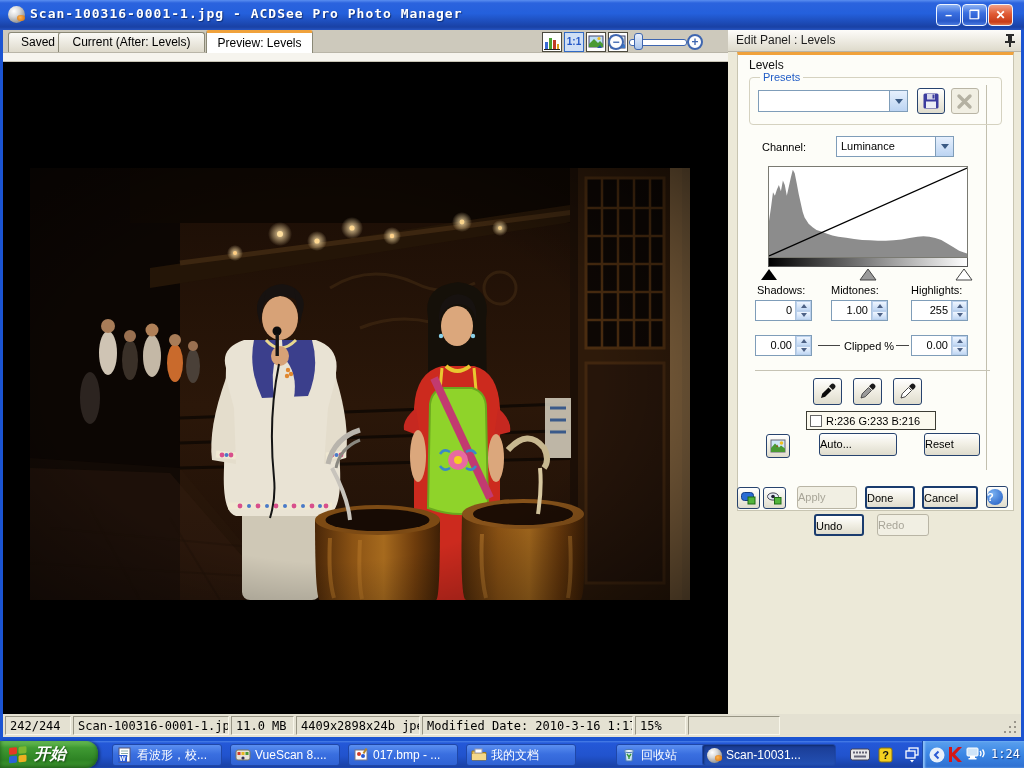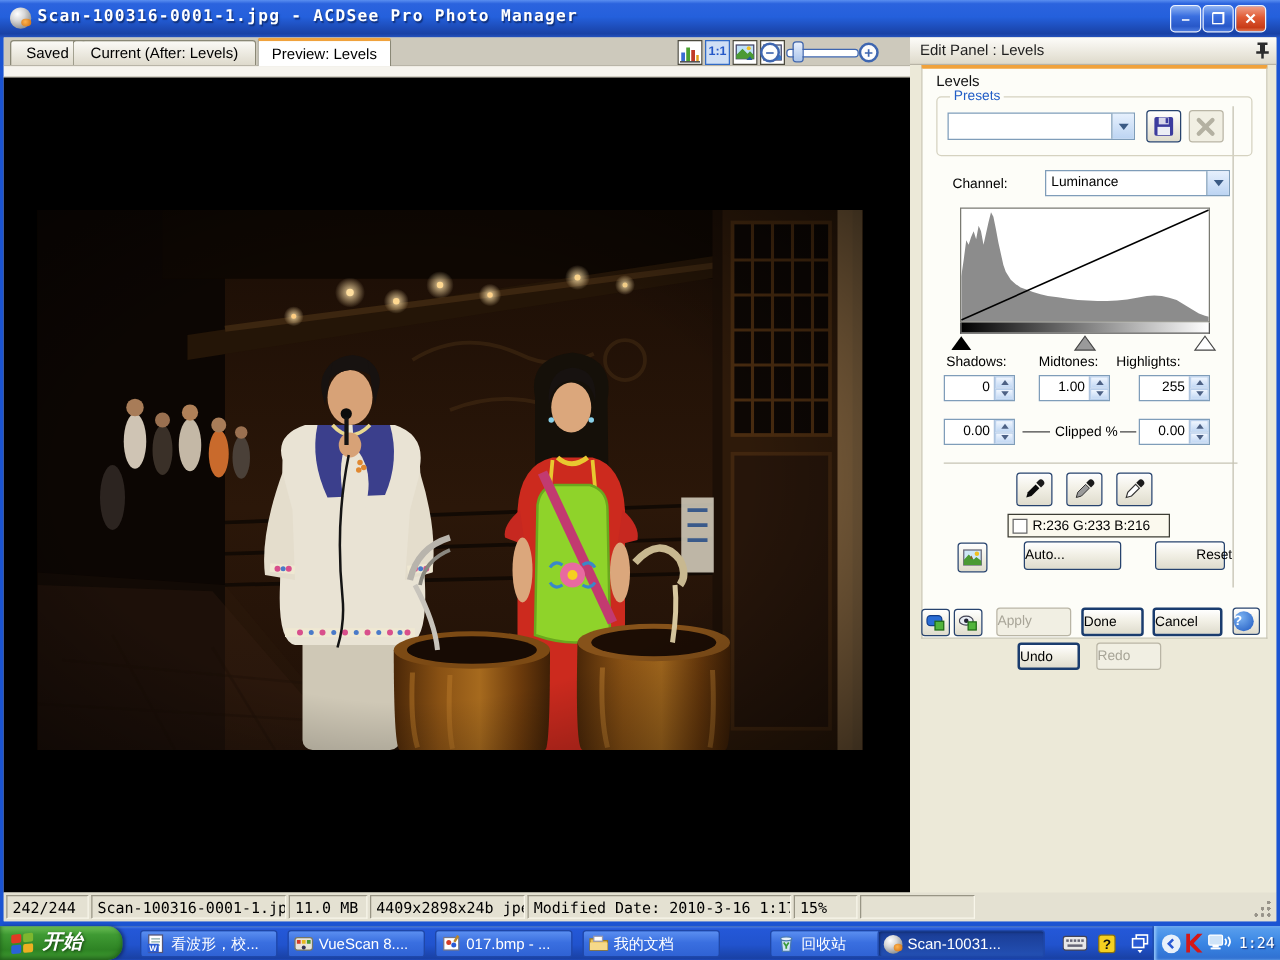--- a/index.html
+++ b/index.html
@@ -393,41 +393,41 @@
           <rect x="4" y="9.5" width="10" height="6.5" fill="#eceef6"></rect>
         </svg>
     </div>
     <div class="abs xpbtn dis" style="left:223px;top:58px;width:28px;height:26px;">
       <svg width="18" height="18" viewBox="0 0 18 18" style="margin:3px auto 0;">
           <path d="M3 4 L14 15 M14 4 L3 15" stroke="#b4b1a2" stroke-width="3.4" stroke-linecap="round"></path>
         </svg>
     </div>
 
     <div class="abs lbl11" style="left:34px;top:111px;">Channel:</div>
-    <div class="abs combo" style="left:108px;top:106px;width:148px;height:21px;">
+    <div class="abs combo" style="left:108px;top:106px;width:118px;height:21px;">
       <span class="cval">Luminance</span>
       <span class="cbtn"></span>
     </div>
 
     <div class="abs" style="left:40px;top:136px;width:200px;height:92px;background:#fff;border:1px solid #7a7a72;box-sizing:border-box;">
       <svg width="198" height="90" viewBox="0 0 198 90">
         <polygon points="0,90 0.0,54.0 2.0,40.5 4.0,25.2 5.9,28.8 7.9,22.5 9.9,18.0 11.9,24.3 13.9,13.5 15.8,18.0 17.8,28.8 19.8,19.8 21.8,10.8 23.8,2.7 25.7,6.3 27.7,16.2 29.7,27.0 31.7,36.0 33.7,45.0 35.6,50.4 39.6,56.7 43.6,60.3 47.5,63.0 51.5,64.3 57.4,66.6 63.4,68.4 69.3,69.8 77.2,70.7 85.1,72.0 93.1,72.9 101.0,73.3 108.9,73.8 116.8,73.8 124.7,73.3 132.7,72.5 140.6,71.1 148.5,69.8 154.4,69.3 160.4,69.8 166.3,71.1 172.3,72.9 178.2,76.5 184.1,80.1 190.1,83.7 195.0,85.5 198.0,86.4 198,90" fill="#8c8c8c"></polygon>
         <line x1="0" y1="89" x2="198" y2="1" stroke="#000" stroke-width="1.3"></line>
       </svg>
     </div>
     <div class="abs" style="left:40px;top:228px;width:200px;height:9px;background:linear-gradient(90deg,#000,#fff);border:1px solid #555;border-top:none;box-sizing:border-box;"></div>
     <svg class="abs" style="left:33px;top:238px;" width="214" height="13" viewBox="0 0 214 13">
       <polygon points="8,1 16,12 0,12" fill="#000"></polygon>
       <polygon points="107,1 115,12 99,12" fill="#9a9a9a" stroke="#444" stroke-width="1"></polygon>
       <polygon points="203,1 211,12 195,12" fill="#fff" stroke="#444" stroke-width="1"></polygon>
     </svg>
 
     <div class="abs lbl11" style="left:29px;top:254px;">Shadows:</div>
     <div class="abs lbl11" style="left:103px;top:254px;">Midtones:</div>
-    <div class="abs lbl11" style="left:165px;top:254px;">Highlights:</div>
+    <div class="abs lbl11" style="left:183px;top:254px;">Highlights:</div>
 
     <div class="abs spin" style="left:27px;top:270px;width:57px;height:21px;">
       <span class="sval">0</span>
       <span class="sud">
           <span class="su"></span>
           <span class="sd"></span>
         </span>
     </div>
     <div class="abs spin" style="left:103px;top:270px;width:57px;height:21px;">
       <span class="sval">1.00</span>
@@ -490,21 +490,21 @@
 
     <div class="abs xpbtn" style="left:38px;top:404px;width:24px;height:24px;">
       <svg width="16" height="16" viewBox="0 0 16 16" style="margin:3px auto 0;">
           <rect x="1" y="2" width="14" height="12" fill="#cfe8f8" stroke="#667"></rect>
           <path d="M1 10 L5 5.5 L9 9.5 L11 7.5 L15 10.5 L15 14 L1 14 Z" fill="#4a9a34"></path>
           <circle cx="11.5" cy="5" r="1.8" fill="#f0c020"></circle>
           <path d="M6 9 l2.4 0 l-1.2 -2.6 z" fill="#8a5a20"></path>
         </svg>
     </div>
     <div class="abs xpbtn" style="left:91px;top:403px;width:78px;height:23px;line-height:21px;">Auto...</div>
-    <div class="abs xpbtn" style="left:196px;top:403px;width:56px;height:23px;line-height:21px;padding-left:32px;">Reset</div>
+    <div class="abs xpbtn" style="left:196px;top:403px;width:56px;height:23px;line-height:21px;">Reset</div>
 
     <div class="abs xpbtn" style="left:9px;top:457px;width:23px;height:22px;">
       <svg width="15" height="13" viewBox="0 0 15 13" style="margin:4px auto 0;">
           <rect x="0.5" y="0.5" width="12" height="8" rx="3" fill="#2a6cd4" stroke="#123c88"></rect>
           <rect x="7" y="5" width="7" height="7" fill="#52b43c" stroke="#1e6a14"></rect>
         </svg>
     </div>
     <div class="abs xpbtn" style="left:35px;top:457px;width:23px;height:22px;">
       <svg width="15" height="13" viewBox="0 0 15 13" style="margin:4px auto 0;">
           <ellipse cx="6" cy="4.5" rx="5.5" ry="3.6" fill="#e8ecf4" stroke="#445"></ellipse>

